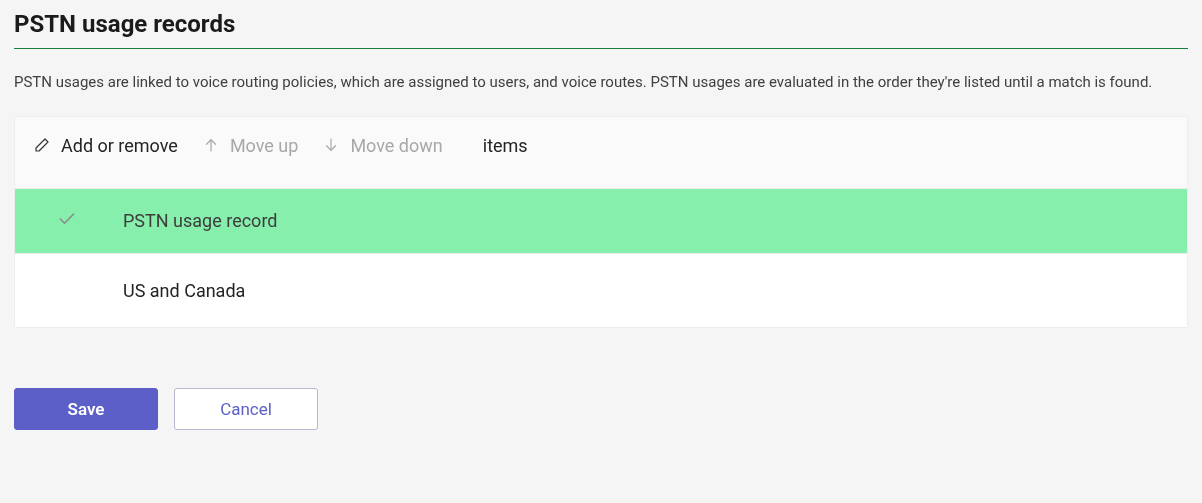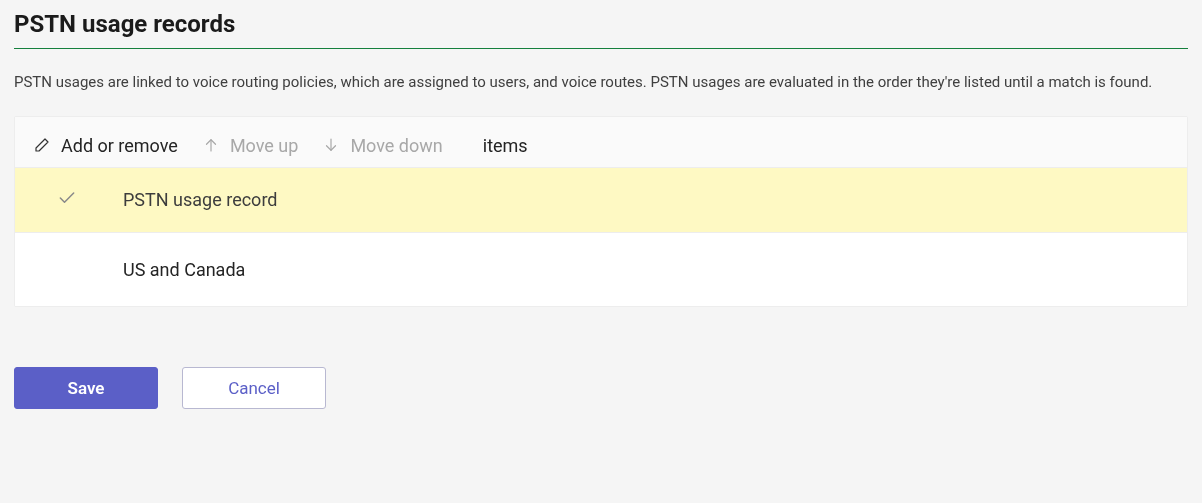--- a/index.html
+++ b/index.html
@@ -37,21 +37,21 @@
       margin-top: 22px;
       background: #ffffff;
       border: 1px solid #ededed;
       border-radius: 2px;
       overflow: hidden;
     }
     .toolbar {
       display: flex;
       align-items: flex-start;
       gap: 24px;
-      padding: 18px 18px 11px 18px;
+      padding: 18px 18px 32px 18px;
       background: #fafafa;
       border-bottom: 1px solid #ededed;
       font-size: 18px;
     }
     .toolbar-btn {
       display: inline-flex;
       align-items: center;
       gap: 10px;
       color: #242424;
       cursor: pointer;
@@ -72,21 +72,21 @@
     .items-label {
       font-size: 18px;
       color: #242424;
       margin-left: 16px;
     }
     .table-header {
       display: flex;
       align-items: center;
       padding: 20px 18px;
       border-bottom: 1px solid #ededed;
-      background: #fef9c3;
+      background: #86efac;
       font-size: 18px;
       color: #3d3d3d;
     }
     .checkmark-col {
       width: 90px;
       display: flex;
       align-items: center;
       color: #8a8a8a;
     }
     .checkmark-col svg {
@@ -100,21 +100,21 @@
     .table-row {
       display: flex;
       padding: 26px 18px;
       background: #ffffff;
       font-size: 18px;
       color: #242424;
     }
     .footer {
       margin-top: 60px;
       display: flex;
-      gap: 24px;
+      gap: 16px;
     }
     .btn {
       font-family: inherit;
       font-size: 17px;
       padding: 10px 34px;
       border-radius: 3px;
       cursor: pointer;
     }
     .btn-primary {
       background: #5b5fc7;

